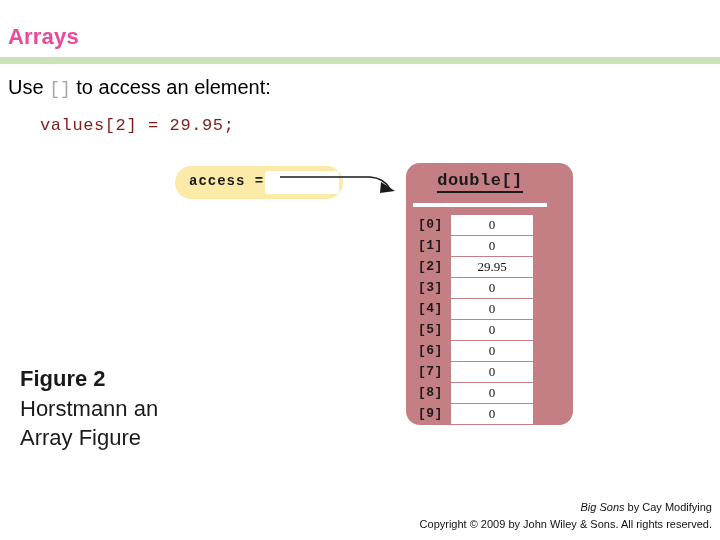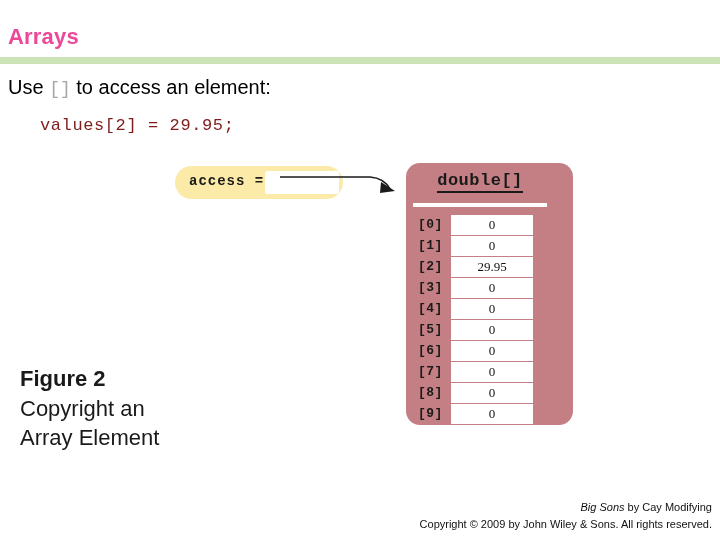--- a/index.html
+++ b/index.html
@@ -210,22 +210,22 @@
 
 <div id="slide-title">Arrays</div>
 <div id="title-rule"></div>
 
 <div id="lead-line"><span>Use </span><span class="mono-dim">[]</span><span> to access an element:</span></div>
 
 <div id="code-line">values[2] = 29.95;</div>
 
 <div id="figure-caption">
   <span class="fig-label">Figure 2</span>
-  <span class="fig-desc">Copyright an</span>
-  <span class="fig-desc">Array Element</span>
+  <span class="fig-desc">Horstmann an</span>
+  <span class="fig-desc">Array Figure</span>
 </div>
 
 <div id="variable-pill">
   <div class="var-name">access =</div>
   <div class="var-slot"></div>
 </div>
 
 <svg id="pointer-arrow" viewBox="0 0 210 60">
   <path d="M 92 19 L 182 19 Q 196 20 202 31" stroke="#1a1a1a" stroke-width="1.6" fill="none"></path>
   <path d="M 193 24 L 207 33 L 192 35 Z" fill="#1a1a1a"></path>

